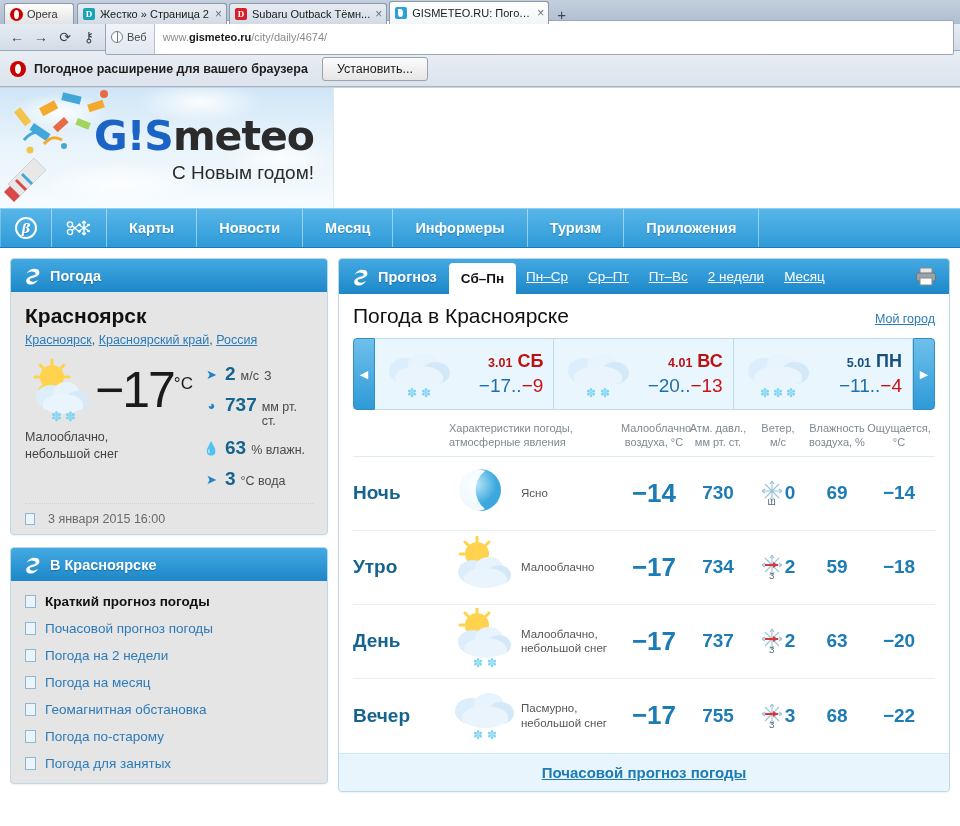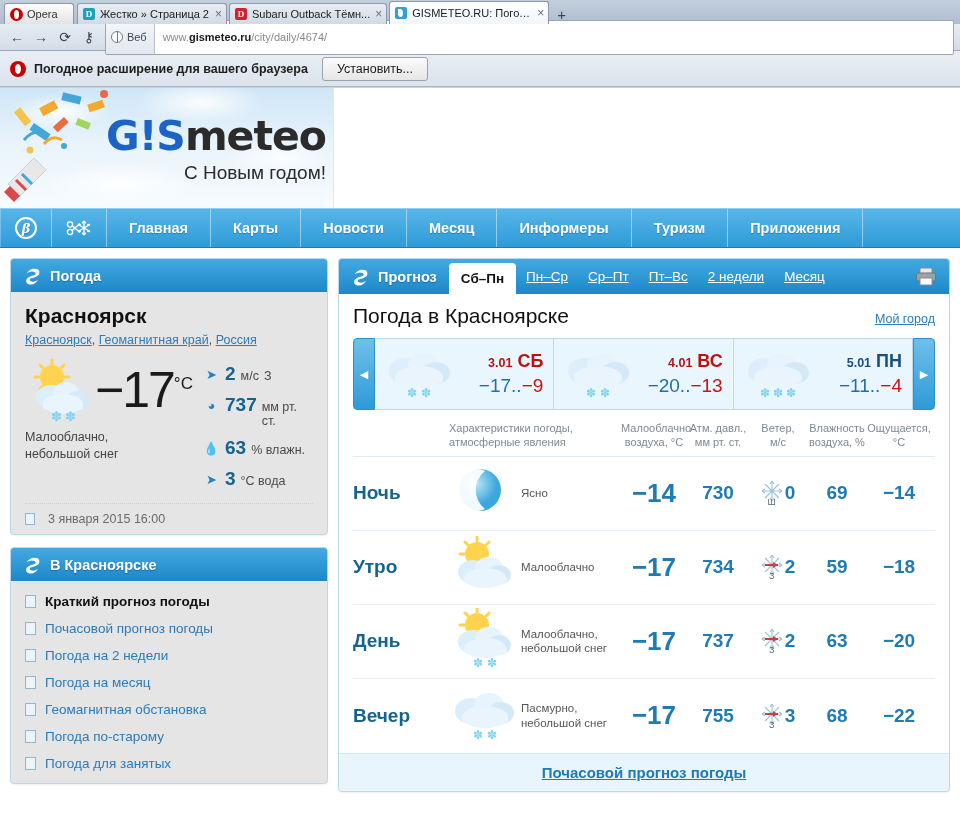--- a/index.html
+++ b/index.html
@@ -167,21 +167,21 @@
   .cloudtex {
     position: absolute; inset: 0;
     background:
       radial-gradient(ellipse 70px 26px at 60px 24px, rgba(255,255,255,.95), transparent 70%),
       radial-gradient(ellipse 90px 30px at 200px 14px, rgba(255,255,255,.9), transparent 70%),
       radial-gradient(ellipse 110px 34px at 120px 96px, rgba(255,255,255,.85), transparent 70%),
       radial-gradient(ellipse 80px 26px at 280px 70px, rgba(255,255,255,.8), transparent 70%);
   }
   .confetti { position: absolute; left: 0; top: 0; width: 150px; height: 120px; }
   .logo-wrap {
-    position: absolute; left: 78px; top: 28px;
+    position: absolute; left: 66px; top: 28px;
     text-align: right; width: 248px;
   }
   .logo-text {
     font-size: 41px; font-weight: bold; letter-spacing: -1px;
     font-family: "DejaVu Sans", sans-serif;
     line-height: 1;
   }
   .logo-text .g { color: #1b64c6; }
   .logo-text .bang { color: #1b64c6; }
   .logo-text .s { color: #1b64c6; }
@@ -538,21 +538,20 @@
           <path d="M6.2 13.6 L14 6.5"></path>
           <path d="M6.2 8.8 L14 15.5"></path>
           <g transform="translate(18,11)">
             <path d="M0 -7 L0 7 M-6 -3.5 L6 3.5 M-6 3.5 L6 -3.5"></path>
             <path d="M0 -7 l-1.8 2.2 M0 -7 l1.8 2.2 M0 7 l-1.8 -2.2 M0 7 l1.8 -2.2"></path>
             <path d="M-6 -3.5 l2.8 0.2 M6 3.5 l-2.8 -0.2 M-6 3.5 l2.8 -0.2 M6 -3.5 l-2.8 0.2"></path>
           </g>
         </g>
       </svg>
     </div>
-    <div class="nav-item">Главная</div>
     <div class="nav-item">Карты</div>
     <div class="nav-item">Новости</div>
     <div class="nav-item">Месяц</div>
     <div class="nav-item">Информеры</div>
     <div class="nav-item">Туризм</div>
     <div class="nav-item">Приложения</div>
   </div>
 
   <div class="content">
 
@@ -564,21 +563,21 @@
             <svg width="19" height="19" viewBox="0 0 19 19">
                 <path d="M14.5 3.2c-4.4-1.6-9.3 0.7-10.9 4.6 2.1-2.4 5.6-3.1 8.3-1.6 1.3 0.8 1.2 2.2-0.2 2.9-1.9 0.9-5.2 1-7.4 3.2-2 2-1.2 5.1 1.4 5.9 3.9 1.2 8-1.1 9.4-4.7-2.2 2.2-5.3 2.8-7.7 1.5-1-0.6-0.9-1.8 0.3-2.4 2-1 5.4-1 7.6-3.3 1.9-2 1.1-5.2-0.8-6.1z" fill="#ffffff"></path>
               </svg>
           </span>
           <span>Погода</span>
         </div>
 
         <div class="cw-body">
           <div class="city-name">Красноярск</div>
           <div class="geo-line">
-            <a>Красноярск</a><span class="geo-sep">, </span><a>Геомагнитная край</a><span class="geo-sep">, </span><a>Россия</a>
+            <a>Красноярск</a><span class="geo-sep">, </span><a>Красноярский край</a><span class="geo-sep">, </span><a>Россия</a>
           </div>
 
           <div class="cw-main">
             <div class="cw-left">
               <div class="cw-icon-row">
                 <svg width="74" height="66" viewBox="0 0 74 66">
                   <circle cx="27" cy="20" r="12" fill="#ffd34d"></circle>
                   <g stroke="#ffd34d" stroke-width="3" stroke-linecap="round">
                     <path d="M27 3 v4 M27 33 v4 M10 20 h4 M40 20 h4 M15 8 l3 3 M36 29 l3 3 M39 8 l-3 3 M18 29 l-3 3"></path>
                   </g>

